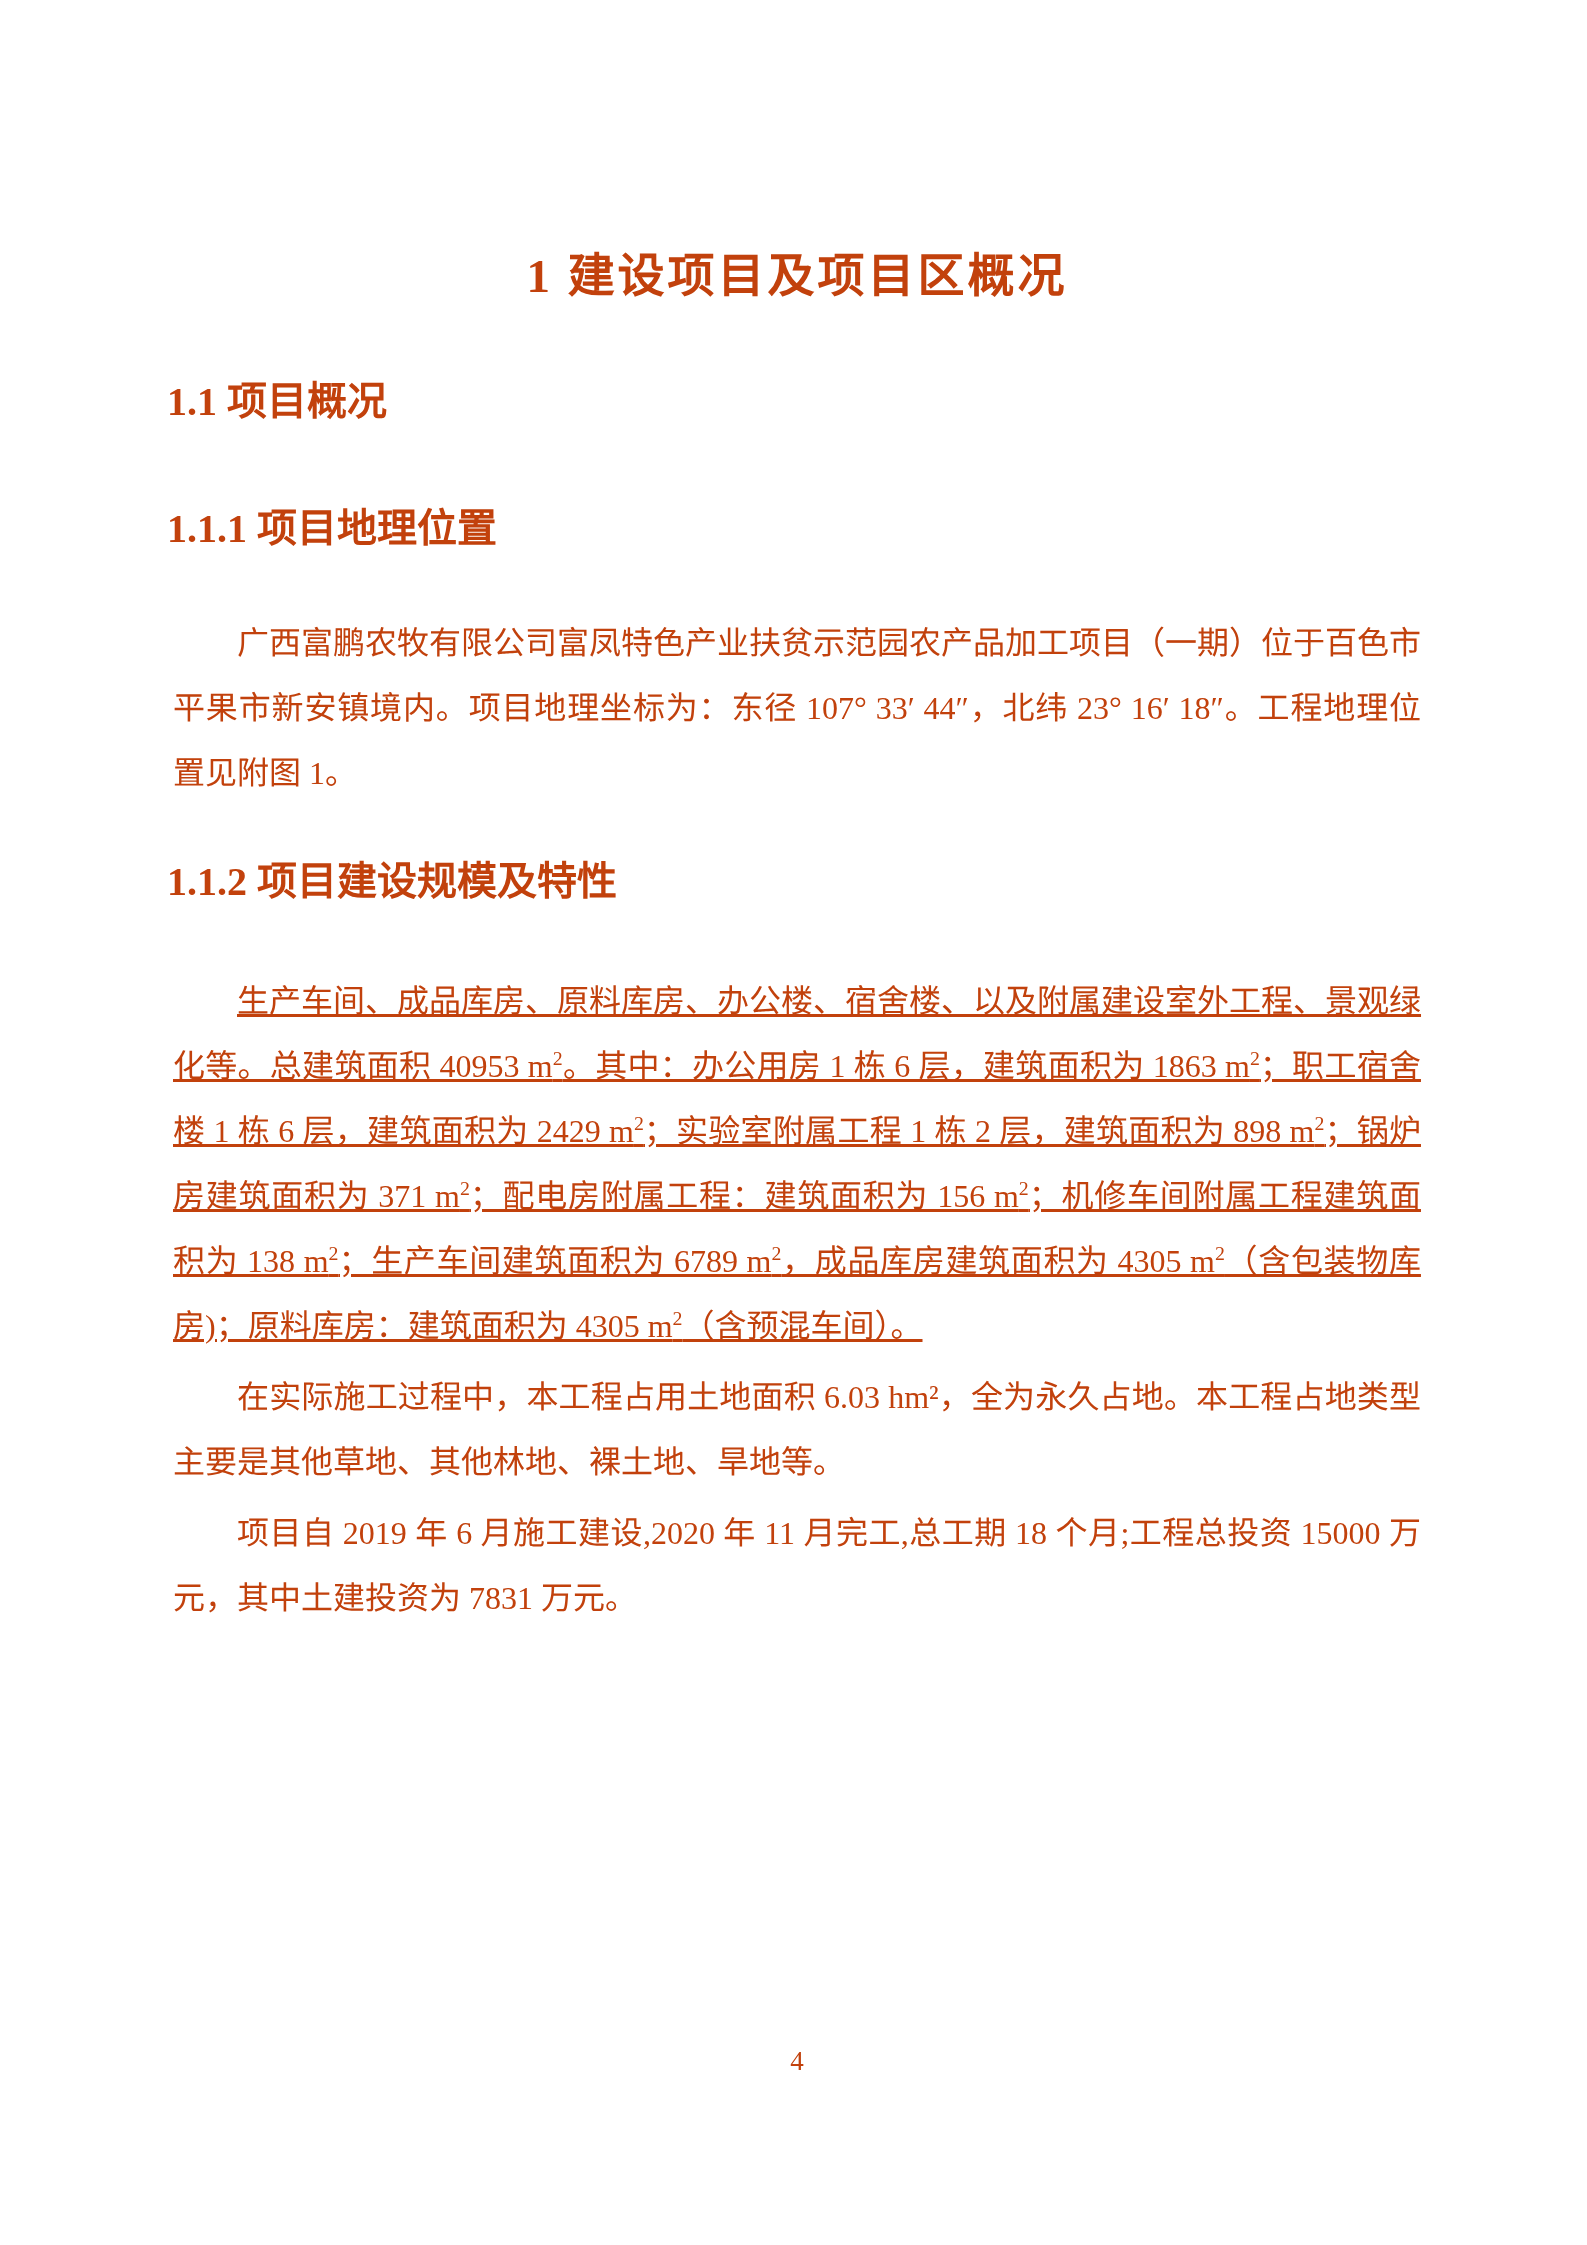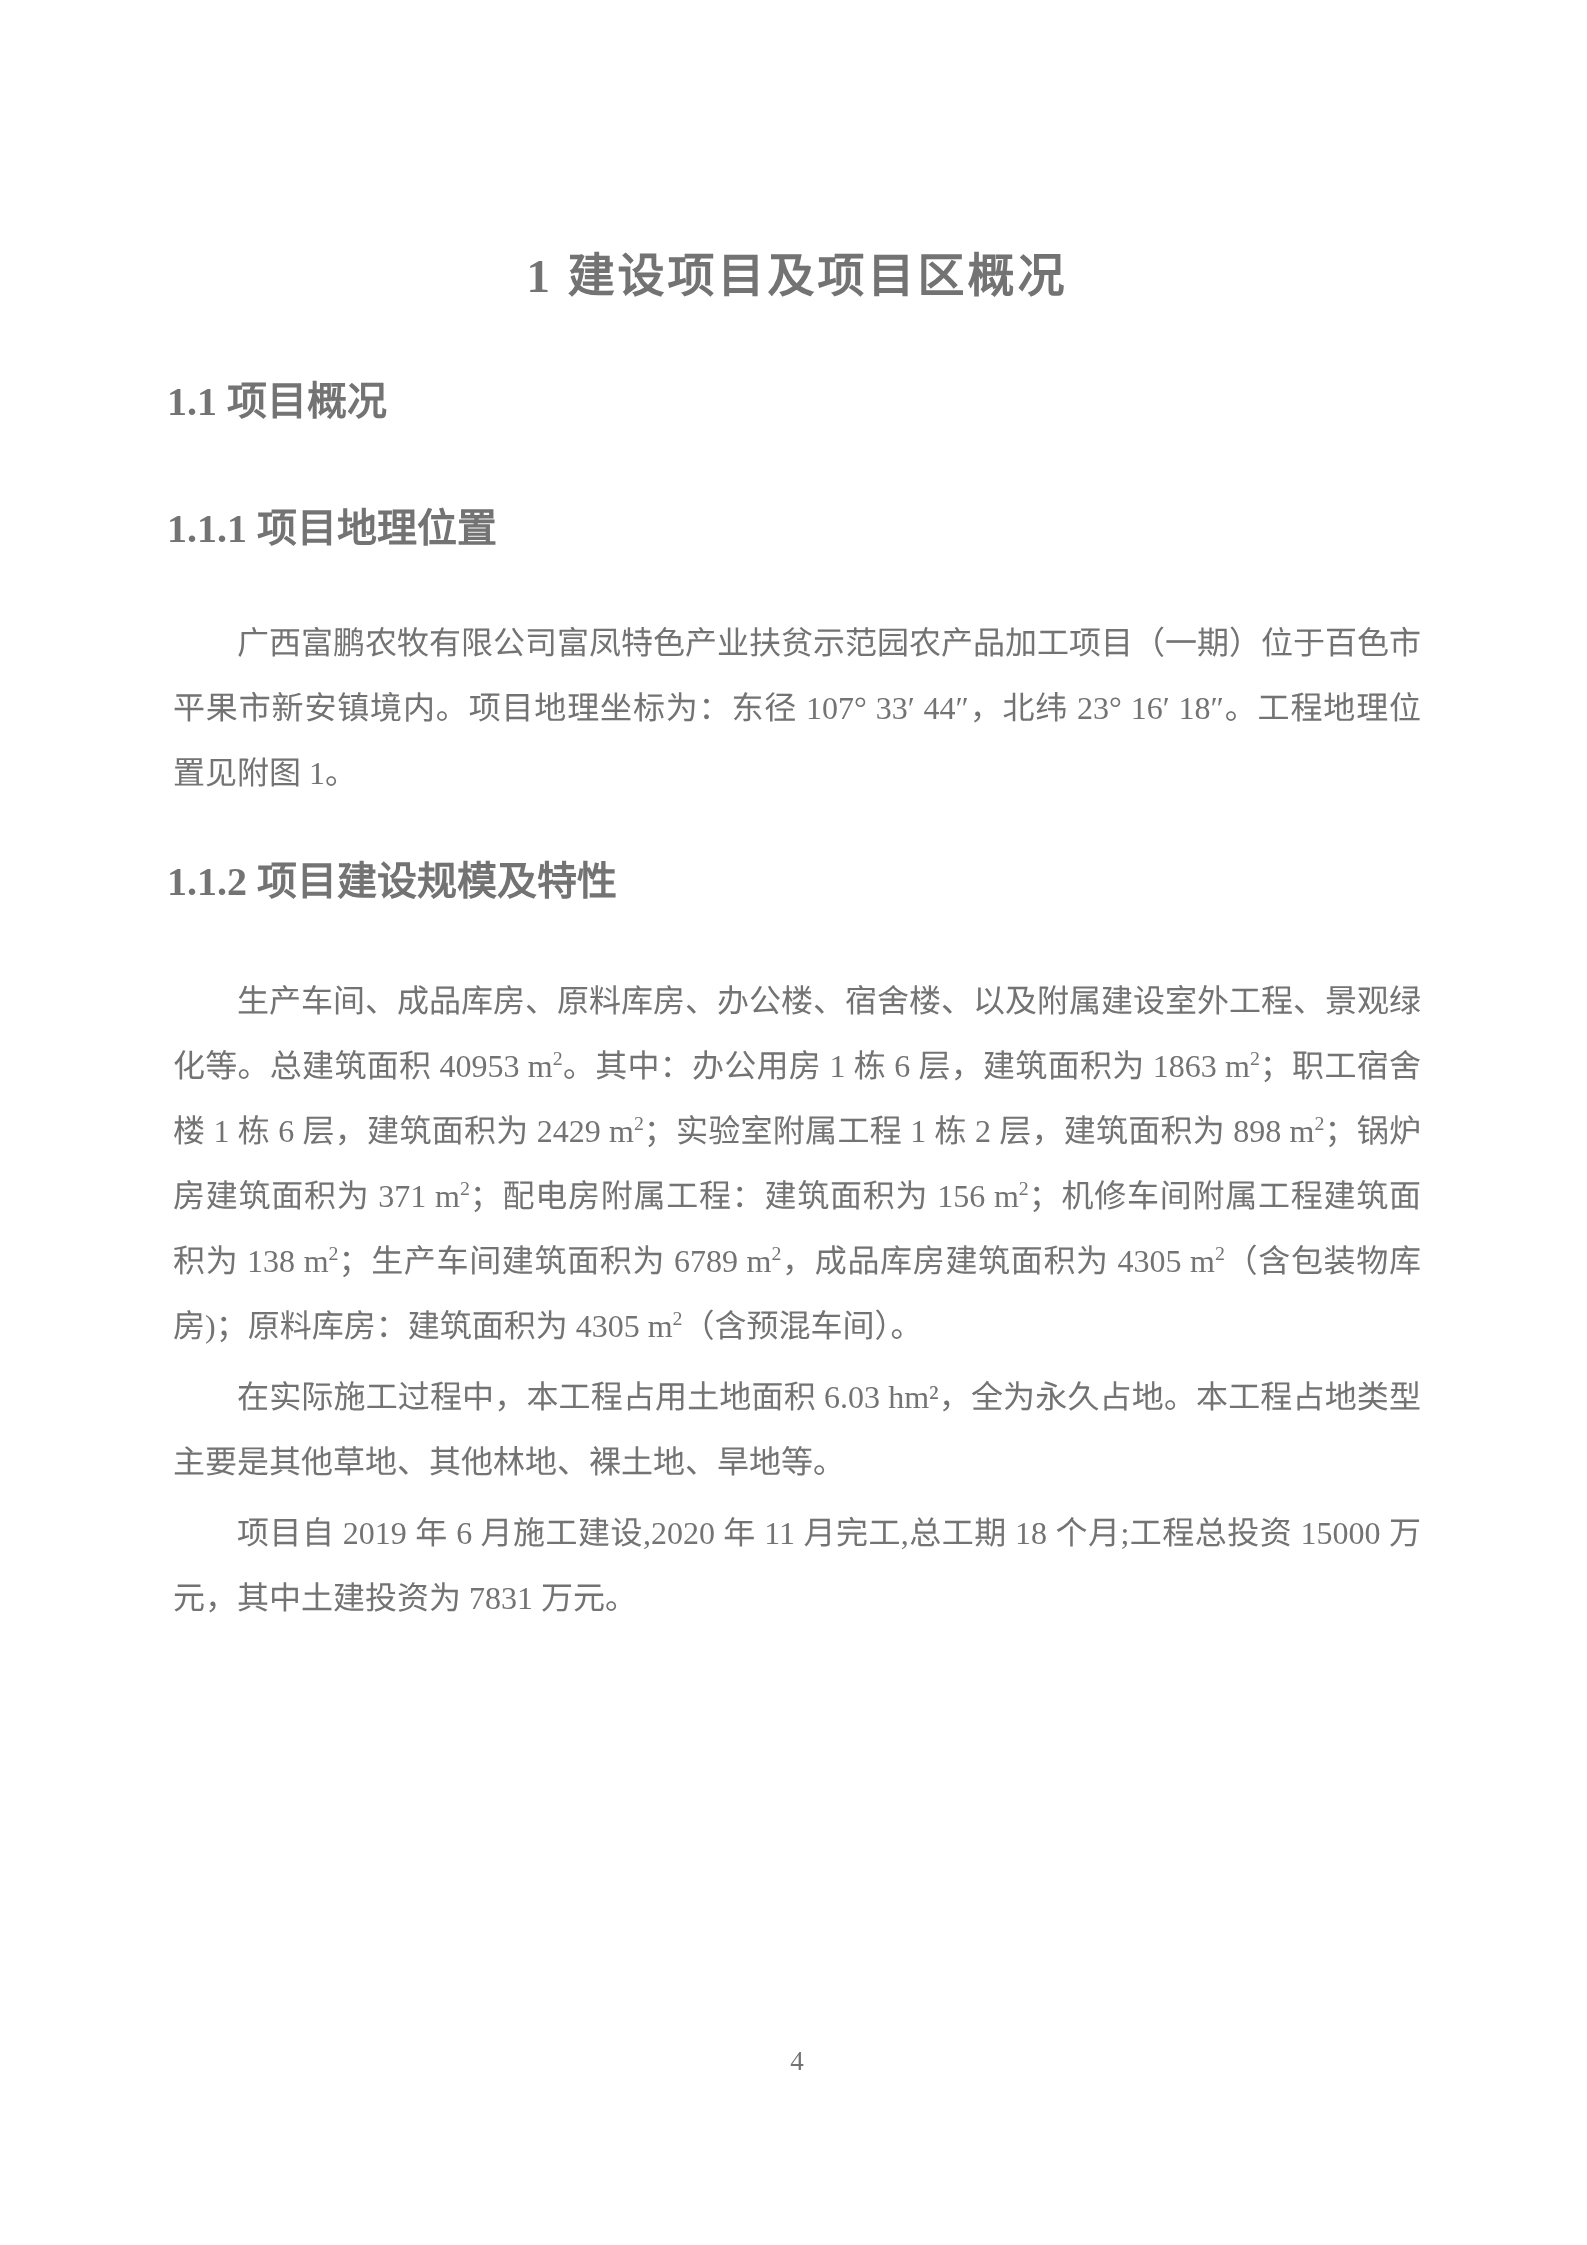--- a/index.html
+++ b/index.html
@@ -6,21 +6,21 @@
     margin: 0;
     padding: 0;
     background: #ffffff;
   }
   .page {
     position: relative;
     width: 1587px;
     height: 2245px;
     margin: 0 auto;
     background: #ffffff;
-    color: #737373;
+    color: #c2410c;
     font-family: "Liberation Serif", "DejaVu Serif", serif;
     overflow: hidden;
   }
   .content {
     padding-left: 167px;
     padding-right: 160px;
   }
   .doc-title {
     margin: 0;
     padding-top: 246px;
@@ -53,20 +53,21 @@
     font-size: 32px;
     line-height: 65px;
     text-align: justify;
     text-indent: 2em;
   }
   .para-first {
     margin-top: 57px;
   }
   .para-block-first {
     margin-top: 62px;
+    text-decoration: underline;
   }
   .para sup {
     font-size: 0.62em;
     line-height: 0;
     vertical-align: super;
   }
   .page-number {
     position: absolute;
     top: 2045px;
     left: 167px;

